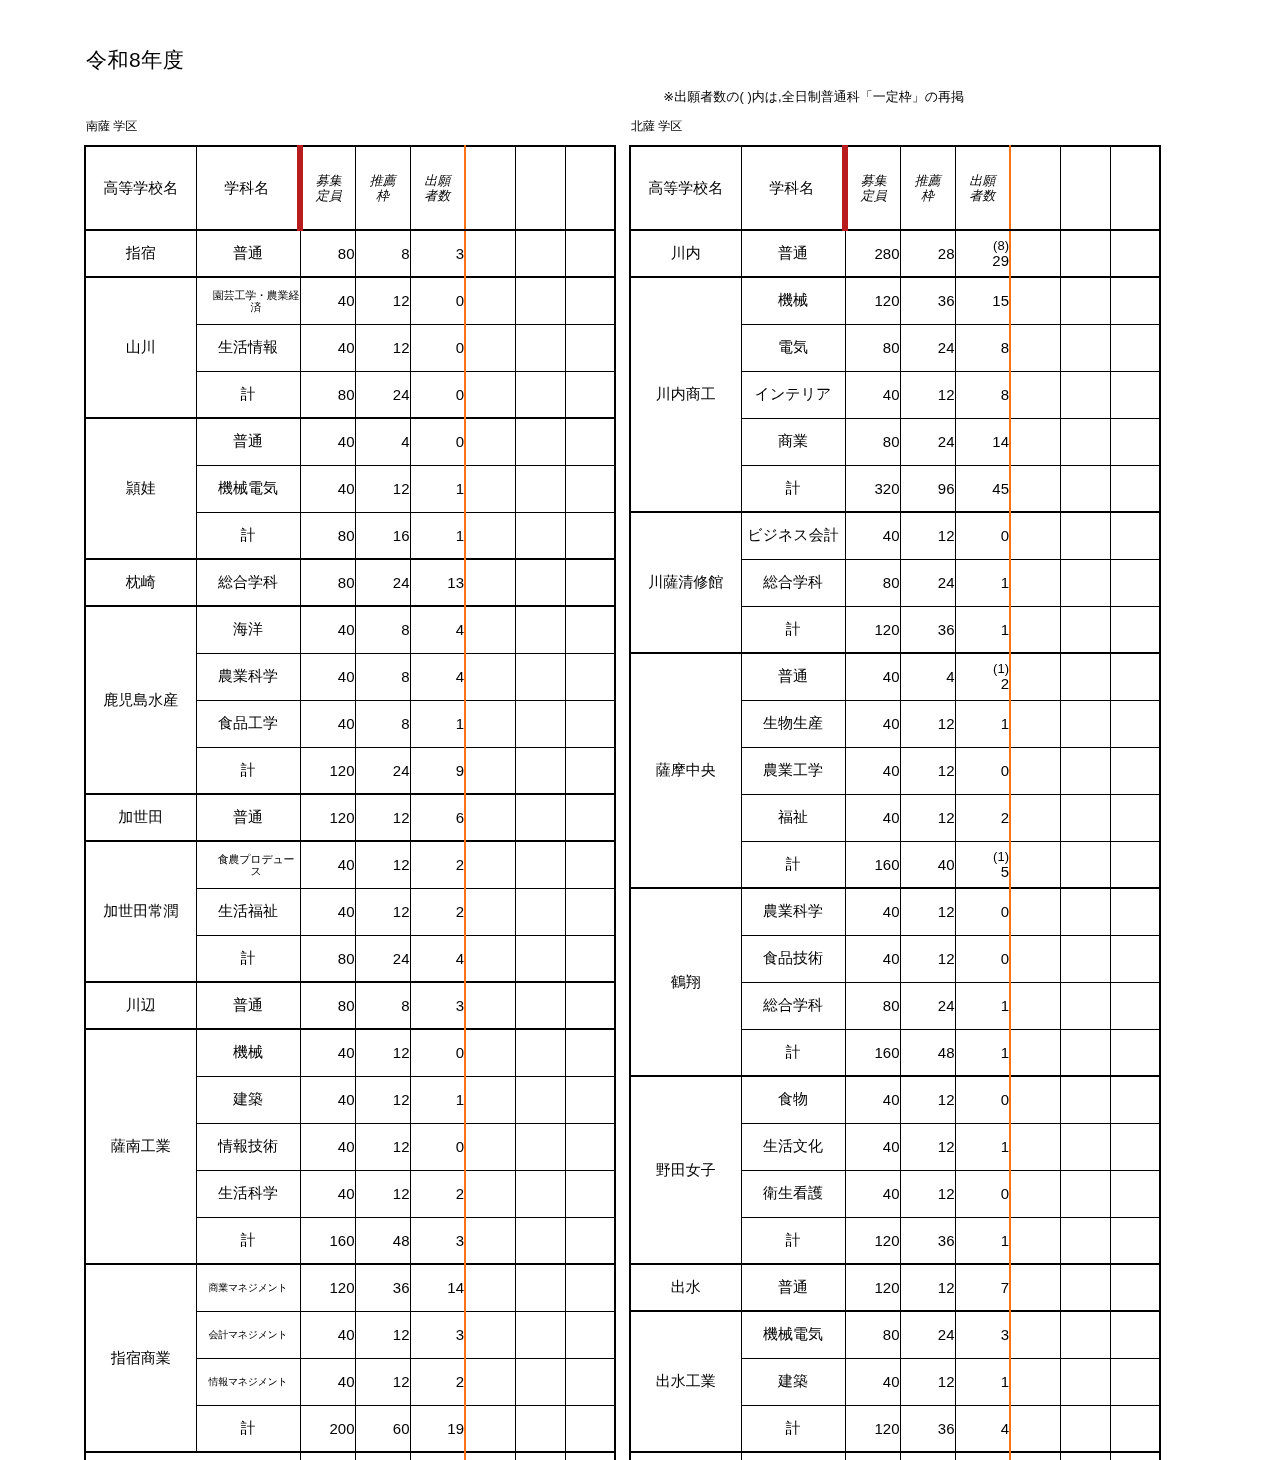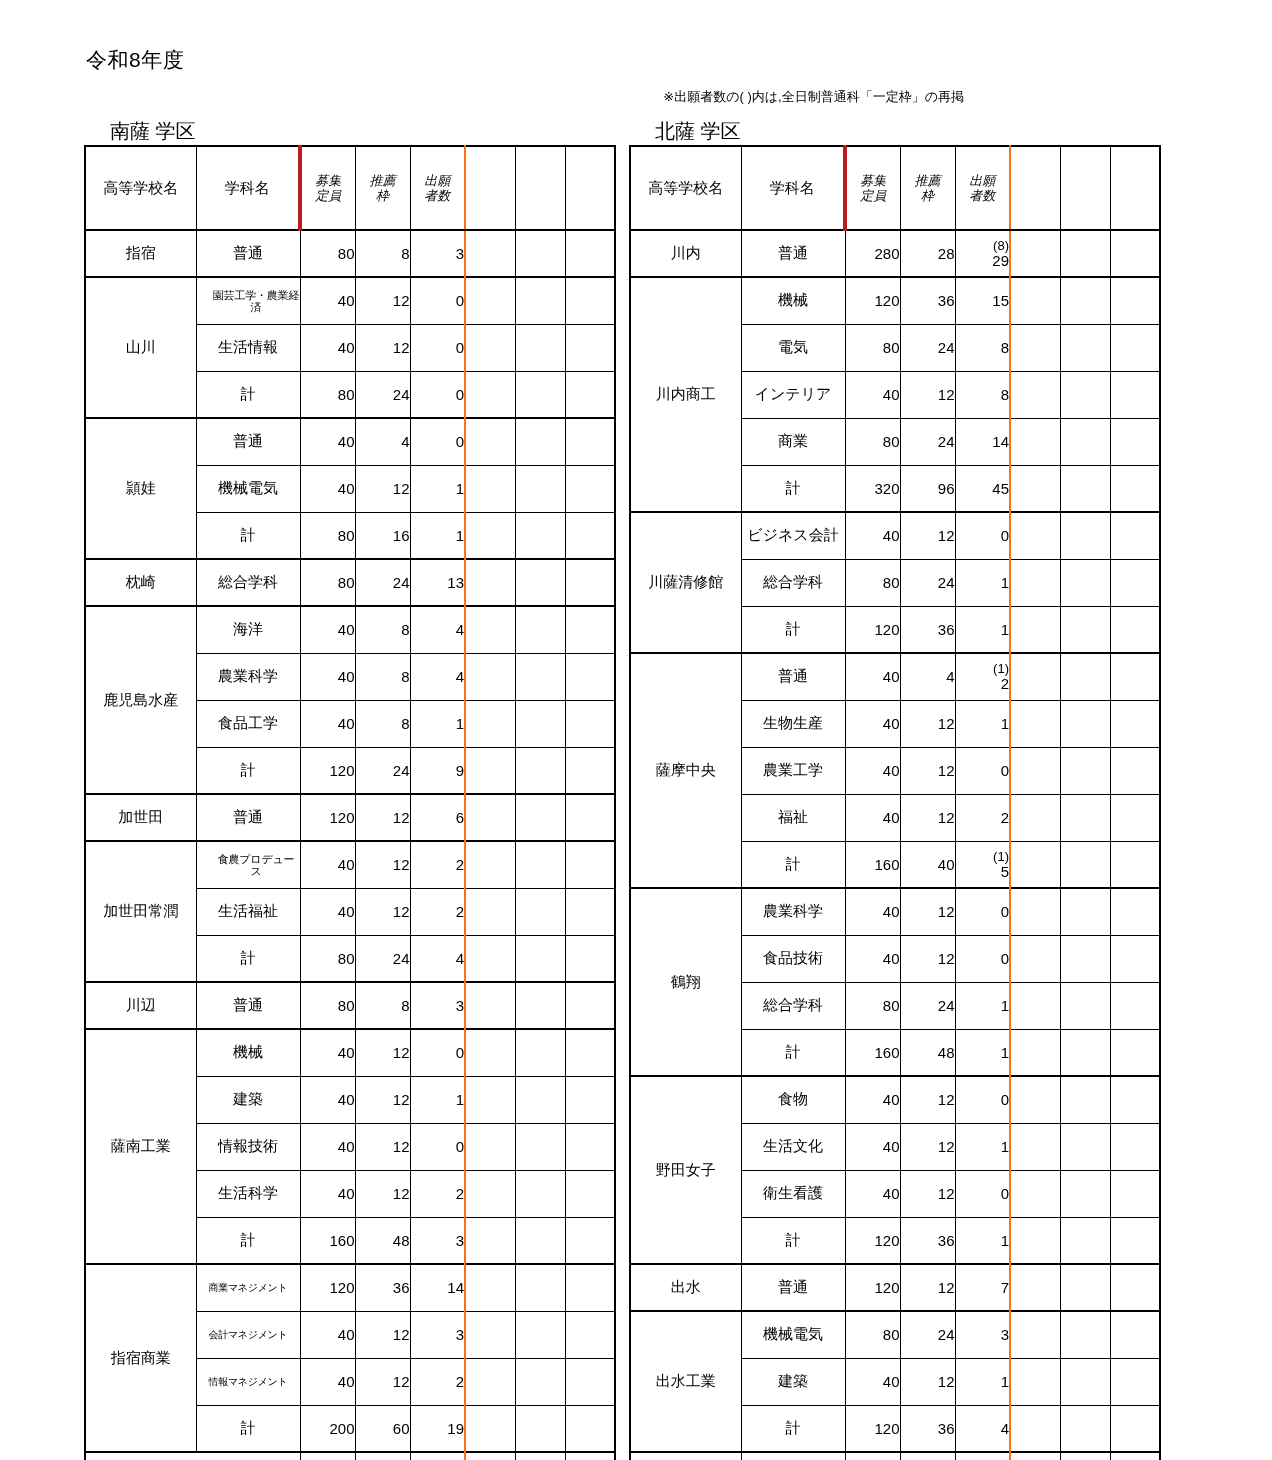--- a/index.html
+++ b/index.html
@@ -28,21 +28,21 @@
     white-space: nowrap;
   }
   .doc-note {
     position: absolute; right: 88px; top: 88px;
     font-size: 13px; font-weight: 400; white-space: nowrap;
   }
 
   
   .district-caption {
     position: absolute;
-    font-size: 20px; white-space: nowrap; margin-left: 24px;
+    font-size: 12px; white-space: nowrap;
   }
   .district-caption.left  { left: 86px;  top: 118px; }
   .district-caption.right { left: 631px; top: 118px; }
 
   
   .tbl-wrap { position: absolute; }
   .tbl-wrap.left  { left: 84px;  top: 145px; }
   .tbl-wrap.right { left: 629px; top: 145px; }
 
   table.grid {
@@ -114,21 +114,21 @@
 
   
   tr.total td { height: 47px; border-top: 2px solid #000; }
   td.total-label {
     text-align: center;
     font-size: 15px;
     border-right: 2px solid #000;
   }
 
   
-  td.dept, tr.hdr th.h-dept { border-right: 4px solid #b91c1c; }
+  td.dept, tr.hdr th.h-dept { border-right: 6px solid #b91c1c; }
   td.num.c3, tr.hdr th.h-num3 { border-right: 2px solid #f97316; }
 </style>
 </head>
 <body>
 
 <div class="header-zone">
   <div class="year-label">令和8年度</div>
   <div class="doc-note">※出願者数の(  )内は,全日制普通科「一定枠」の再掲</div>
 </div>
 

